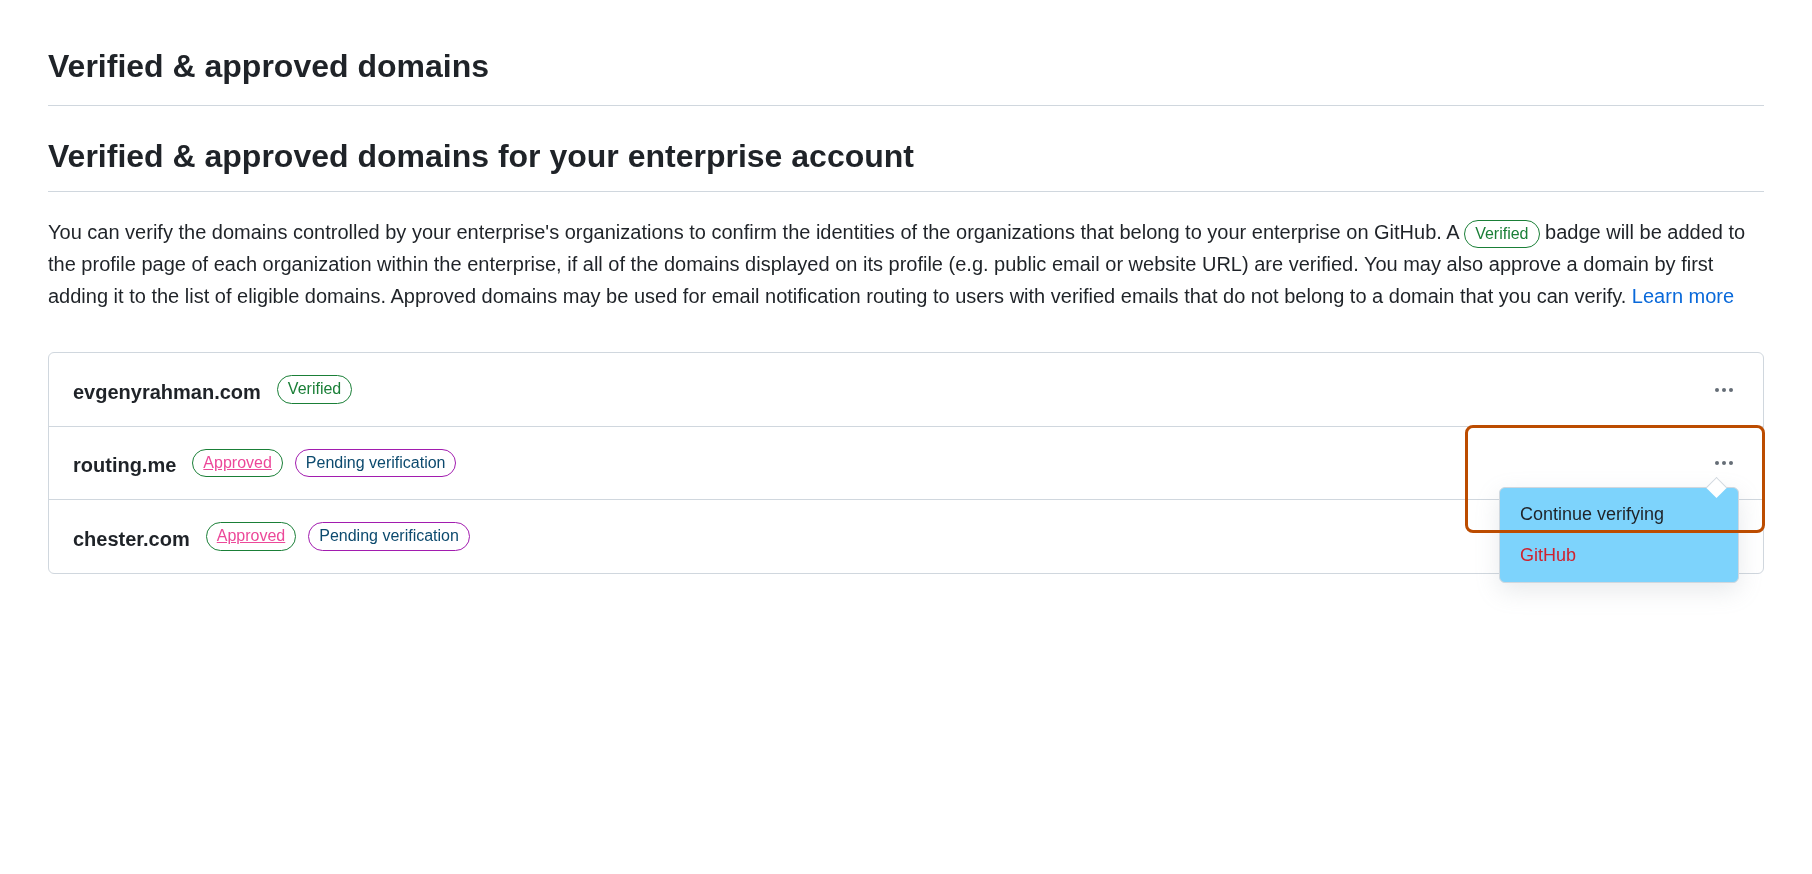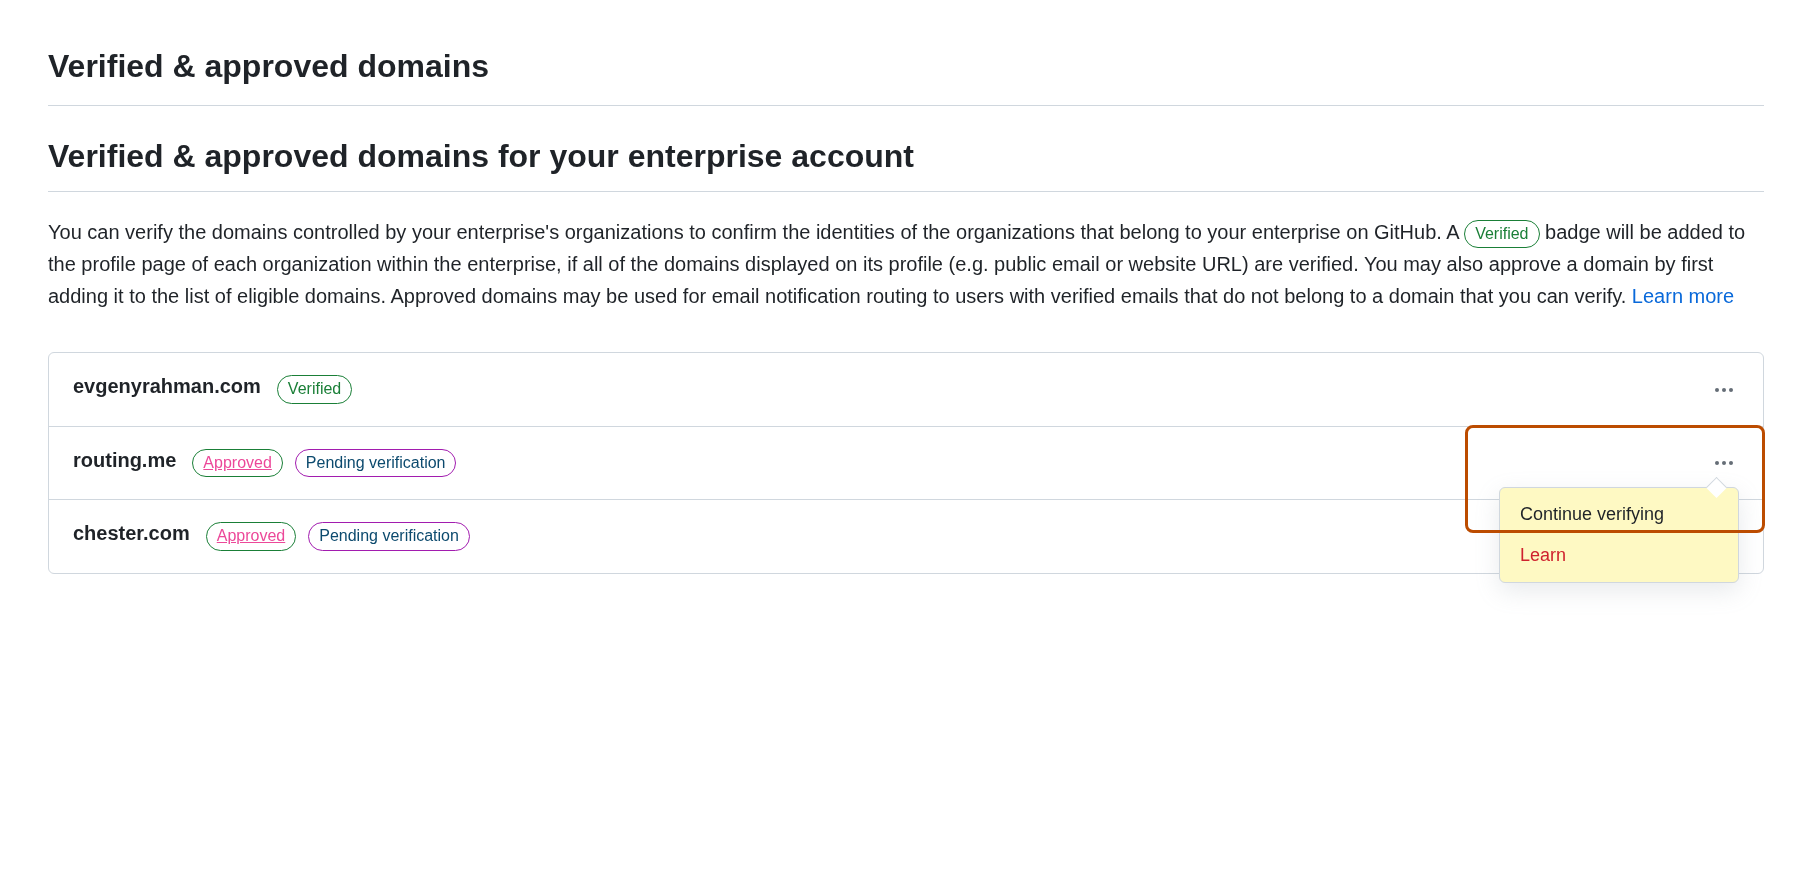--- a/index.html
+++ b/index.html
@@ -90,21 +90,21 @@
       align-items: center;
       padding: 22px 24px;
       border-bottom: 1px solid #d0d7de;
       position: relative;
     }
     .domain-row:last-child {
       border-bottom: none;
     }
     .domain-left {
       display: flex;
-      align-items: flex-start;
+      align-items: flex-end;
       gap: 16px;
     }
     .domain-name {
       font-size: 20px;
       font-weight: 600;
     }
     .kebab-btn {
       background: none;
       border: none;
       cursor: pointer;
@@ -118,21 +118,21 @@
       width: 4px;
       height: 4px;
       background: #656d76;
       border-radius: 50%;
       display: inline-block;
     }
     .dropdown {
       position: absolute;
       right: 24px;
       top: 60px;
-      background: #fef9c3;
+      background: #7dd3fc;
       border: 1px solid #d0d7de;
       border-radius: 6px;
       box-shadow: 0 8px 24px rgba(140,149,159,0.2);
       min-width: 240px;
       z-index: 100;
       padding: 6px 0;
     }
     .dropdown::before {
       content: "";
       position: absolute;
@@ -209,21 +209,21 @@
     <button class="kebab-btn">
       <span class="kebab-dot"></span>
       <span class="kebab-dot"></span>
       <span class="kebab-dot"></span>
     </button>
 
     <div class="highlight-box" style="top:-2px; right:-2px; width:300px; height:108px;"></div>
 
     <div class="dropdown">
       <div class="dropdown-item">Continue verifying</div>
-      <div class="dropdown-item danger">Learn</div>
+      <div class="dropdown-item danger">GitHub</div>
     </div>
   </div>
 
   <div class="domain-row">
     <div class="domain-left">
       <span class="domain-name">chester.com</span>
       <span class="row-badges">
         <span class="badge badge-approved">Approved</span>
         <span class="badge badge-pending">Pending verification</span>
       </span>

